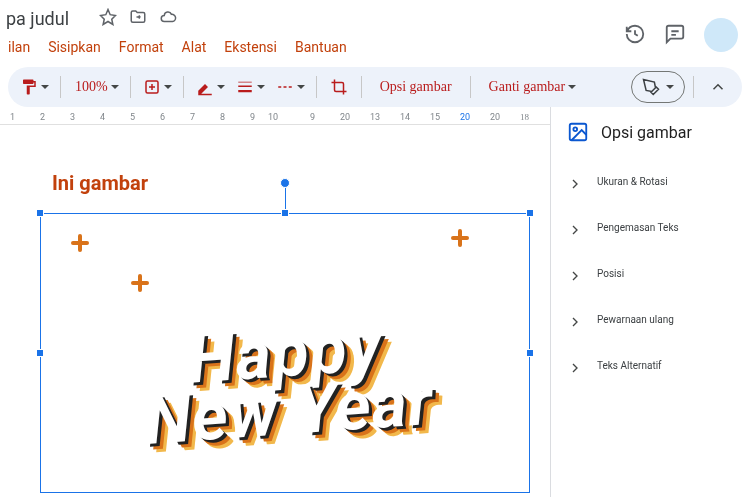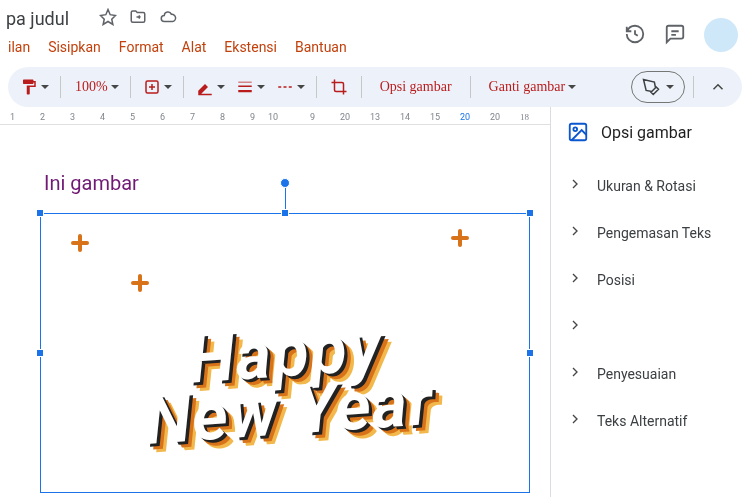--- a/index.html
+++ b/index.html
@@ -31,42 +31,42 @@
 .pen { border: 1px solid #747775; border-radius: 18px; height: 32px; display: flex; align-items: center; padding: 0 10px; gap: 6px; }
 .pen::after { content: ''; border: 4px solid transparent; border-top-color: #444746; margin-top: 4px; }
 .collapse { width: 32px; height: 32px; display: flex; align-items: center; justify-content: center; color: #444746; }
 
 
 .workspace { display: flex; height: calc(500px - 110px); }
 .doc-area { flex: 1; overflow: hidden; position: relative; }
 .ruler { height: 18px; background: #fff; position: relative; border-bottom: 1px solid #e0e0e0; font-size: 9px; color: #80868b; display: flex; align-items: flex-end; padding-left: 10px; }
 .ruler .num { position: absolute; bottom: 2px; }
 .page { background: #fff; margin: 6px 10px; padding: 20px 30px; position: relative; height: 380px; }
-.caption { font-weight: 400; font-size: 20px; color: #701a75; margin: 20px 0 18px 4px; }
+.caption { font-weight: 700; font-size: 20px; color: #c2410c; margin: 20px 0 18px 12px; }
 .img-sel { position: relative; width: 490px; height: 280px; border: 1.5px solid #1a73e8; }
 .handle { position: absolute; width: 8px; height: 8px; background: #1a73e8; border: 1px solid #fff; }
 .h-tl { top: -5px; left: -5px; } .h-tr { top: -5px; right: -5px; }
 .h-tc { top: -5px; left: 50%; margin-left: -4px; }
 .h-ml { top: 50%; left: -5px; margin-top: -4px; } .h-mr { top: 50%; right: -5px; margin-top: -4px; }
 .rot-line { position: absolute; top: -30px; left: 50%; width: 1px; height: 26px; background: #1a73e8; }
 .rot-dot { position: absolute; top: -36px; left: 50%; margin-left: -5px; width: 10px; height: 10px; border-radius: 50%; background: #1a73e8; border: 1px solid #fff; }
 .fake-img { width: 100%; height: 100%; background: #fff; display:flex; align-items:center; justify-content:center; overflow:hidden; }
 .hny { font-family: 'Brush Script MT', cursive; font-size: 68px; font-weight: 700; line-height: 0.85; text-align: center;
   color: #fff; text-shadow: 3px 3px 0 #222, 6px 6px 0 #d9731a, 9px 9px 0 #f2b84b; transform: rotate(-4deg) translateY(30px); letter-spacing: 1px; font-style: italic;}
 .spark { position: absolute; width: 18px; height: 18px; }
 .spark::before, .spark::after { content:''; position:absolute; background:#d9731a; border-radius:2px; }
 .spark::before { width:18px; height:4px; top:7px; }
 .spark::after { width:4px; height:18px; left:7px; }
 
 
 .sidepanel { width: 200px; border-left: 1px solid #dadce0; }
 .sp-header { display: flex; align-items: center; gap: 12px; padding: 14px 16px 18px; border-bottom: 1px solid transparent; }
 .sp-icon { width: 22px; height: 22px; color: #0b57d0; }
 .sp-title { font-size: 16px; color: #1f1f1f; }
-.sp-item { display: flex; align-items: center; gap: 14px; padding: 14px 16px; cursor: pointer; font-size: 14px; color: #3c4043; }
+.sp-item { display: flex; align-items: flex-start; gap: 14px; padding: 14px 16px; cursor: pointer; font-size: 10px; color: #3c4043; }
 .sp-item svg { width: 16px; height: 16px; color: #444746; }
 </style>
 </head>
 <body>
 
 <div class="header">
   <div class="title-row">
     <span class="doc-title">pa judul</span>
     <div class="title-icons">
       <span><svg viewBox="0 0 24 24" fill="none" stroke="currentColor" stroke-width="2">
@@ -224,26 +224,21 @@
         <div class="sp-item">
           <span><svg viewBox="0 0 24 24" fill="none" stroke="currentColor" stroke-width="2">
               <path d="M9 6l6 6-6 6"></path>
             </svg></span>
           <span>Posisi</span>
         </div>
         <div class="sp-item">
           <span><svg viewBox="0 0 24 24" fill="none" stroke="currentColor" stroke-width="2">
               <path d="M9 6l6 6-6 6"></path>
             </svg></span>
-        </div>
-        <div class="sp-item">
-          <span><svg viewBox="0 0 24 24" fill="none" stroke="currentColor" stroke-width="2">
-              <path d="M9 6l6 6-6 6"></path>
-            </svg></span>
-          <span>Penyesuaian</span>
+          <span>Pewarnaan ulang</span>
         </div>
         <div class="sp-item">
           <span><svg viewBox="0 0 24 24" fill="none" stroke="currentColor" stroke-width="2">
               <path d="M9 6l6 6-6 6"></path>
             </svg></span>
           <span>Teks Alternatif</span>
         </div>
       </div>
   </div>
 </div>

